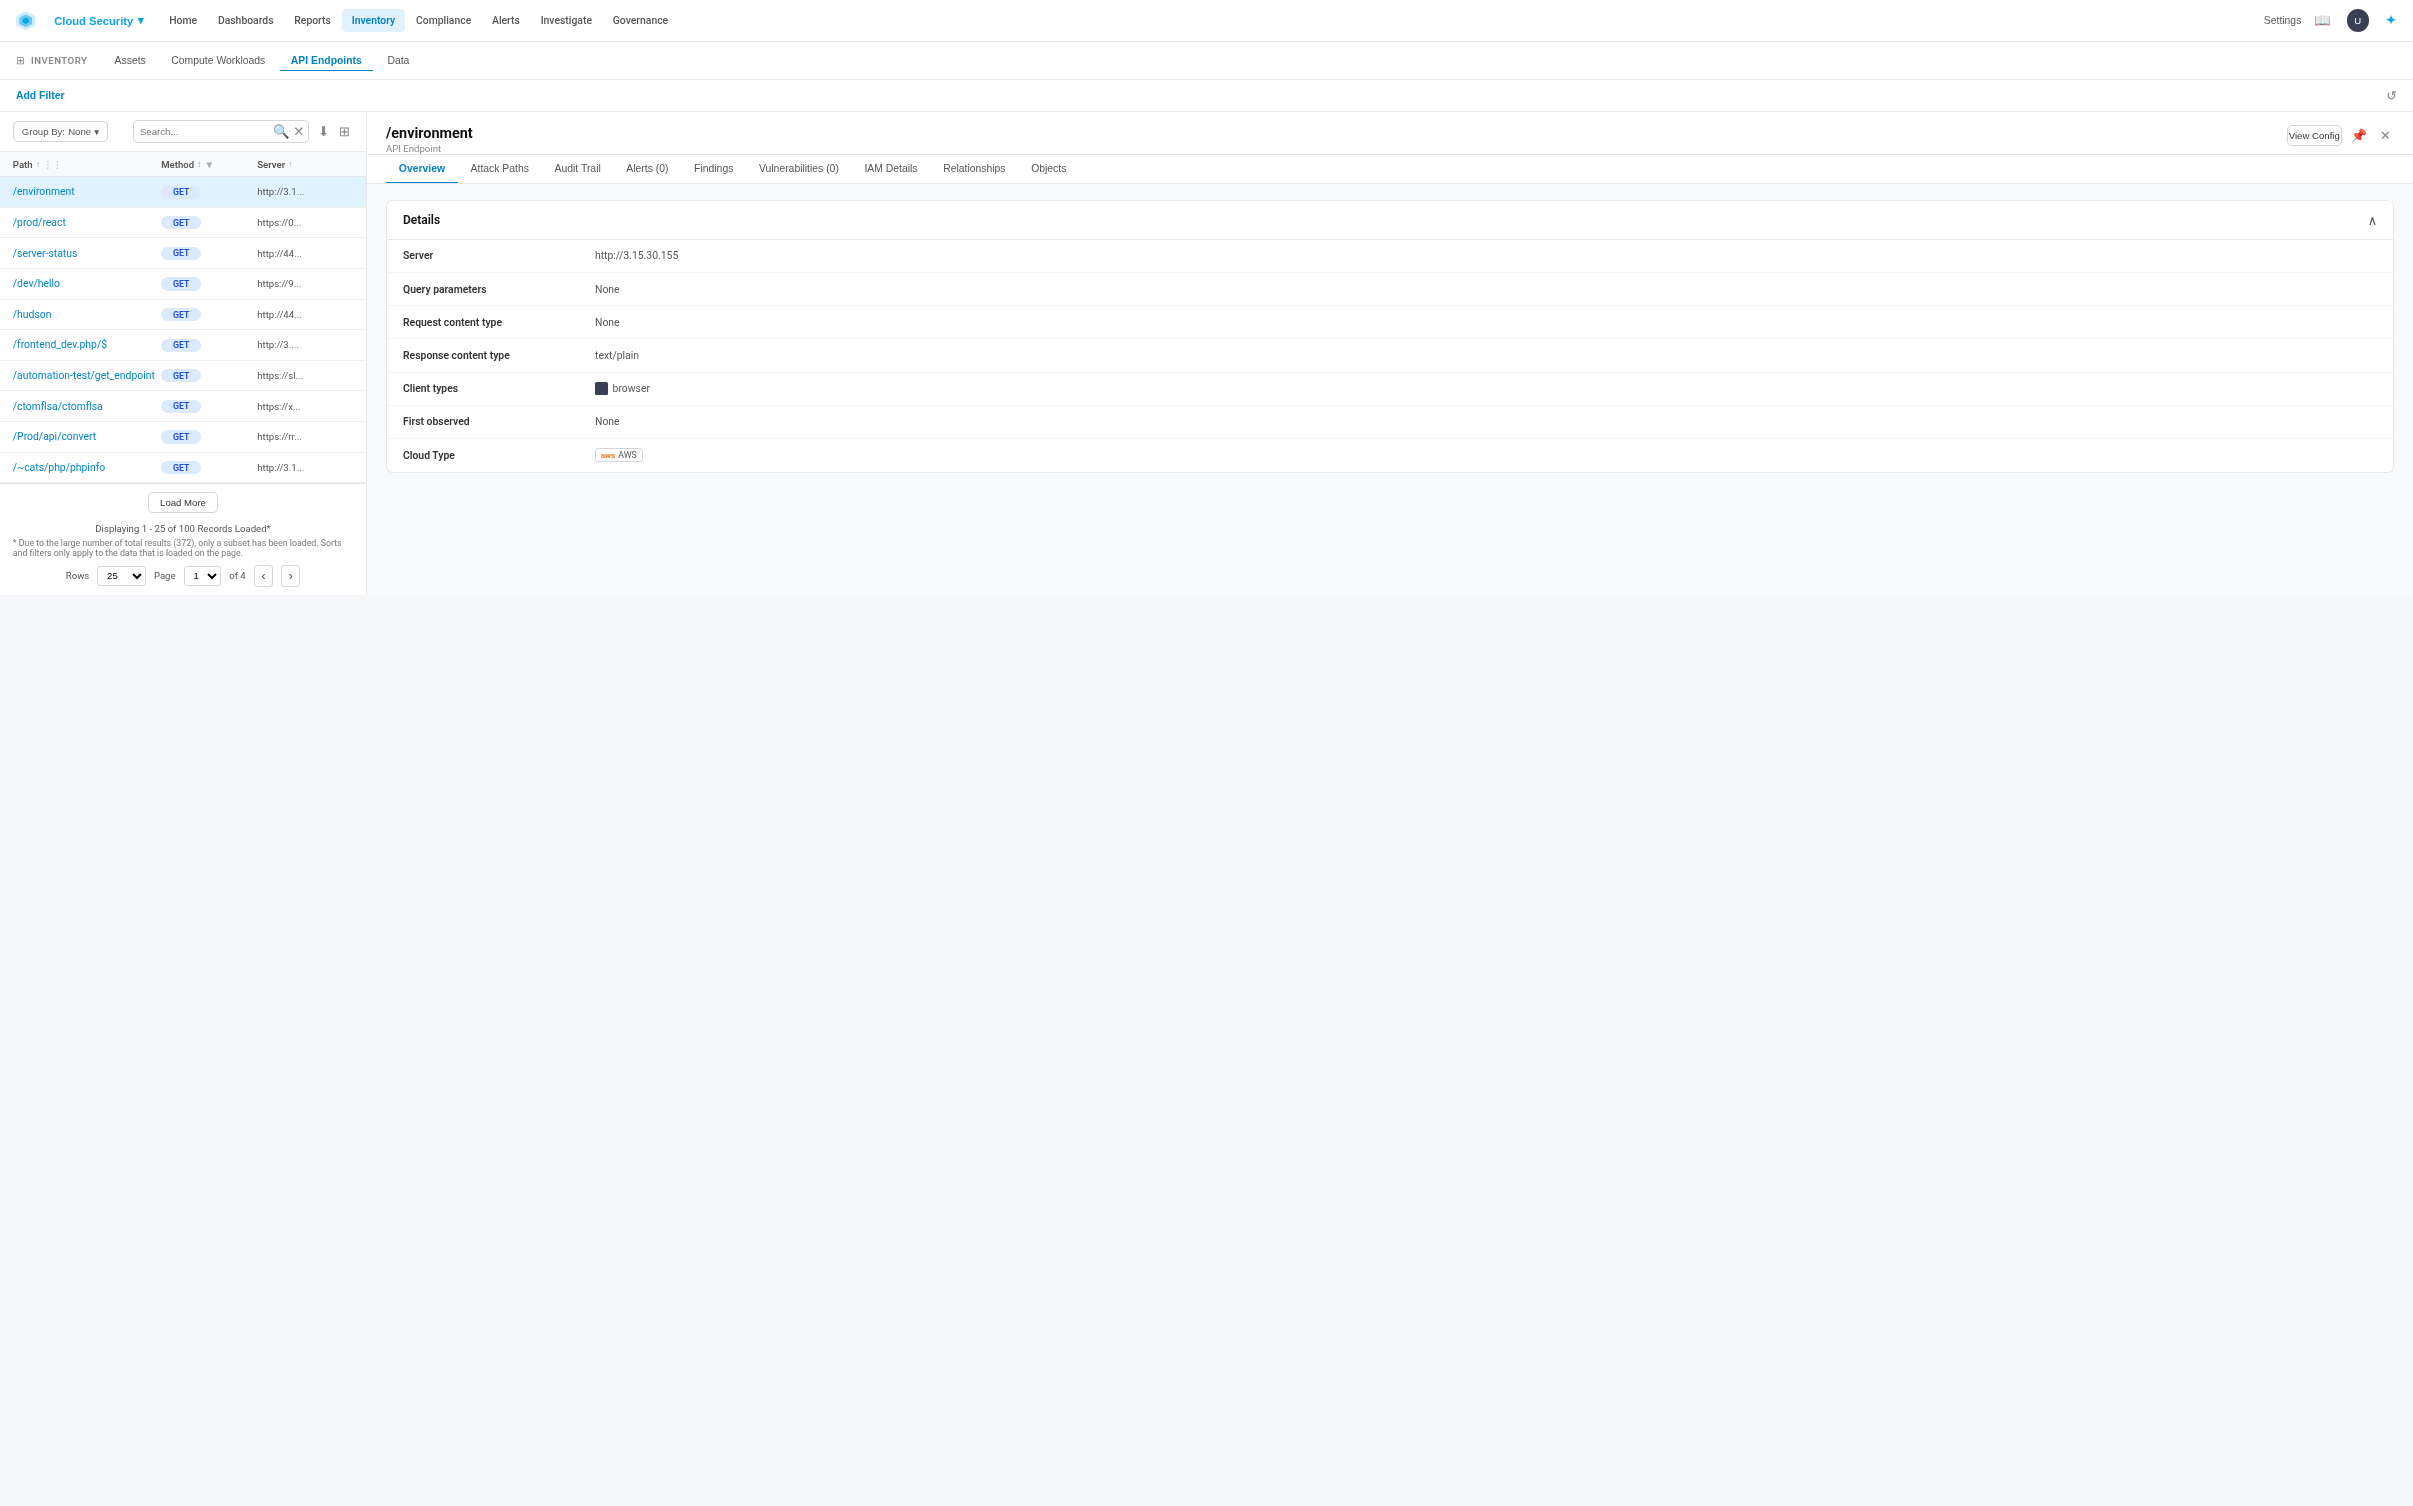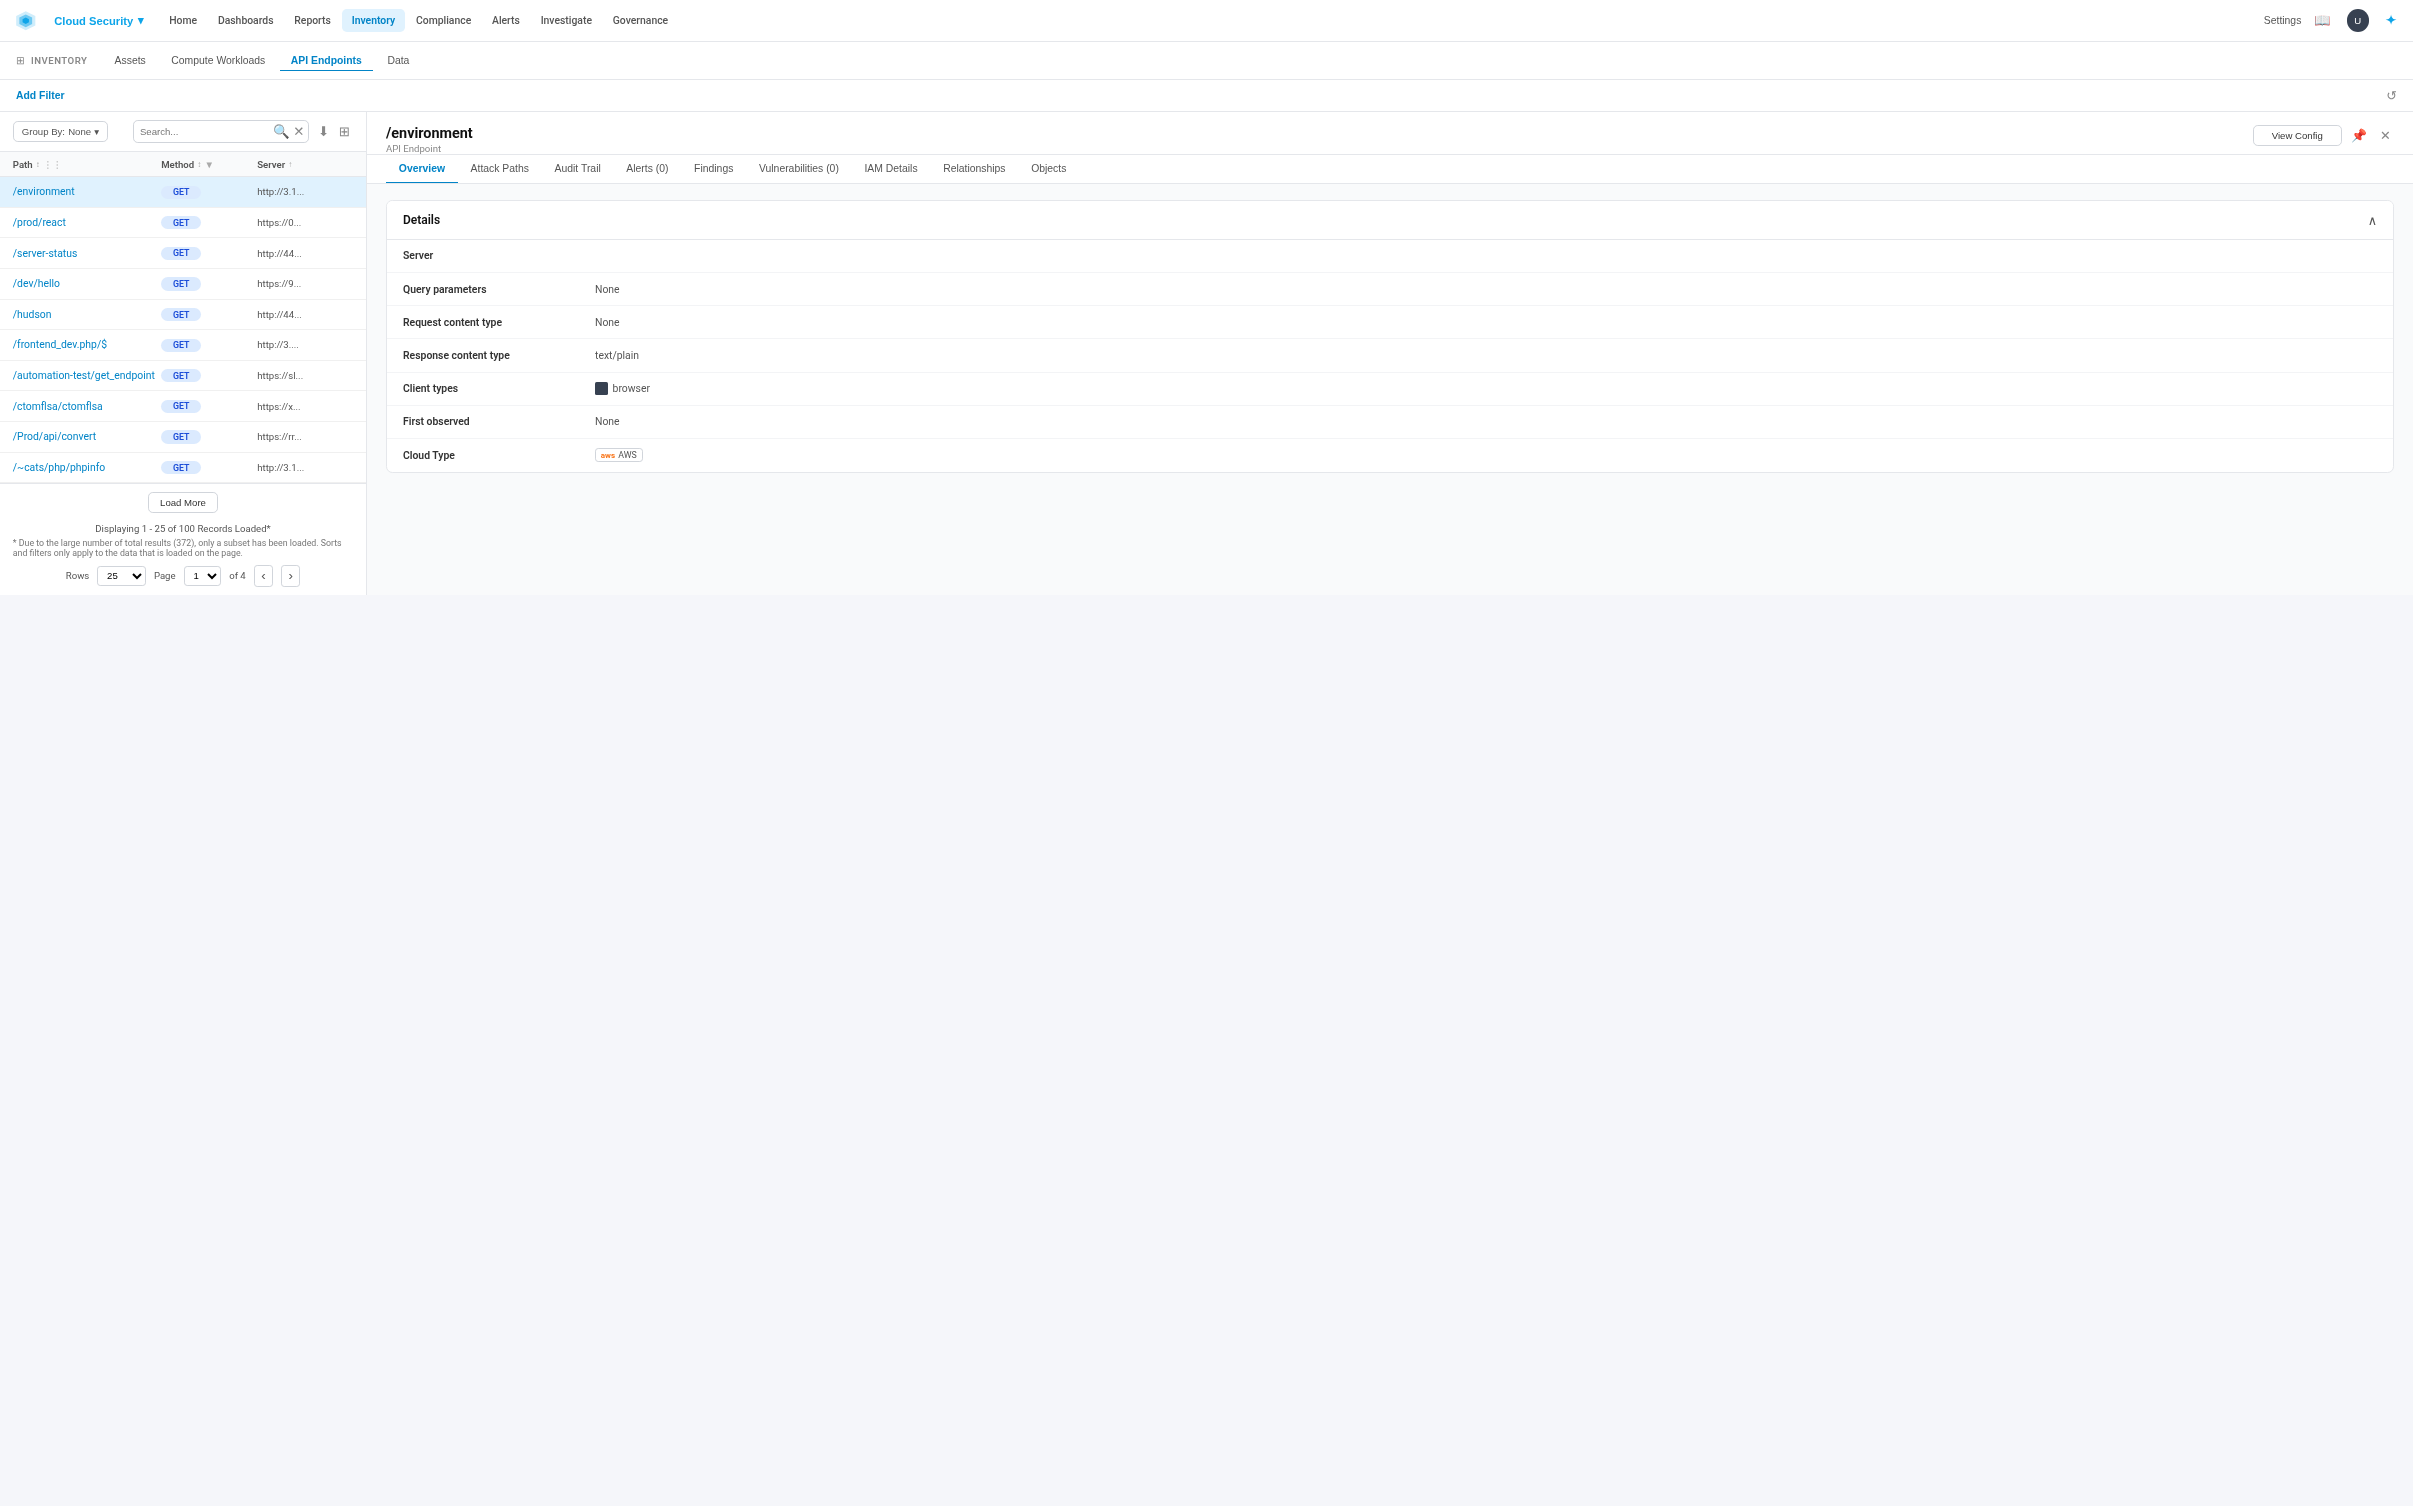--- a/index.html
+++ b/index.html
@@ -126,21 +126,21 @@
     
     .right-panel { flex: 1; display: flex; flex-direction: column; background: #f9fafb; overflow: hidden; }
     .right-panel-header {
       display: flex; align-items: flex-start; justify-content: space-between;
       padding: 12.8px 19px 0 19px; background: #fff; border-bottom: 0.8px solid #e5e7eb;
     }
     .endpoint-title { font-size: 14.4px; font-weight: 700; color: #111; }
     .endpoint-subtitle { font-size: 9.6px; color: #888; margin-top: 1.6px; }
     .right-panel-header-actions { display: flex; align-items: center; gap: 6.4px; }
     .view-config-btn {
-      border: 0.8px solid #d1d5db; border-radius: 4.8px; padding: 4px 18px;
+      border: 0.8px solid #d1d5db; border-radius: 4.8px; padding: 4px 1px;
       background: #fff; cursor: pointer; font-size: 9.6px; color: #333; font-weight: 500;
     }
     .pin-btn, .close-btn {
       background: transparent; border: none; cursor: pointer; color: #888;
       font-size: 12.8px; padding: 3.2px;
     }
 
     
     .detail-tabs {
       display: flex; gap: 0; padding: 0 19px; background: #fff;
@@ -390,20 +390,21 @@
     <div class="detail-content">
 
       <div class="details-section">
         <div class="details-header">
           <span class="details-title">Details</span>
           <button class="collapse-btn">∧</button>
         </div>
 
         <div class="detail-row">
           <span class="detail-label">Server</span>
+          <span class="detail-value">http://3.15.30.155</span>
         </div>
 
         <div class="detail-row">
           <span class="detail-label">Query parameters</span>
           <span class="detail-value">None</span>
         </div>
 
         <div class="detail-row">
           <span class="detail-label">Request content type</span>
           <span class="detail-value">None</span>

